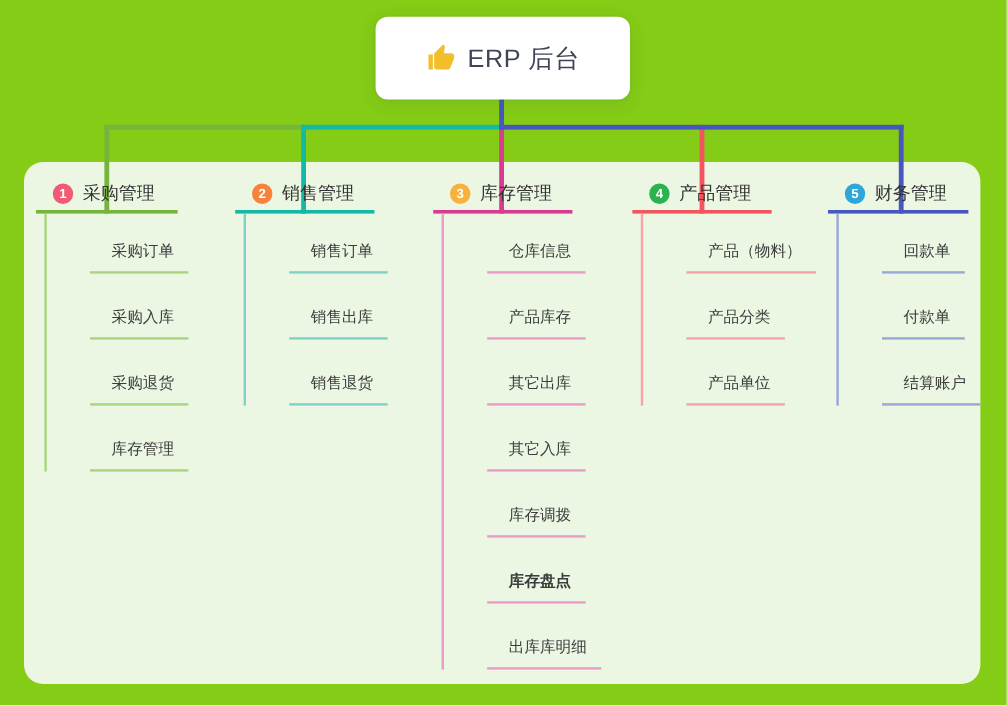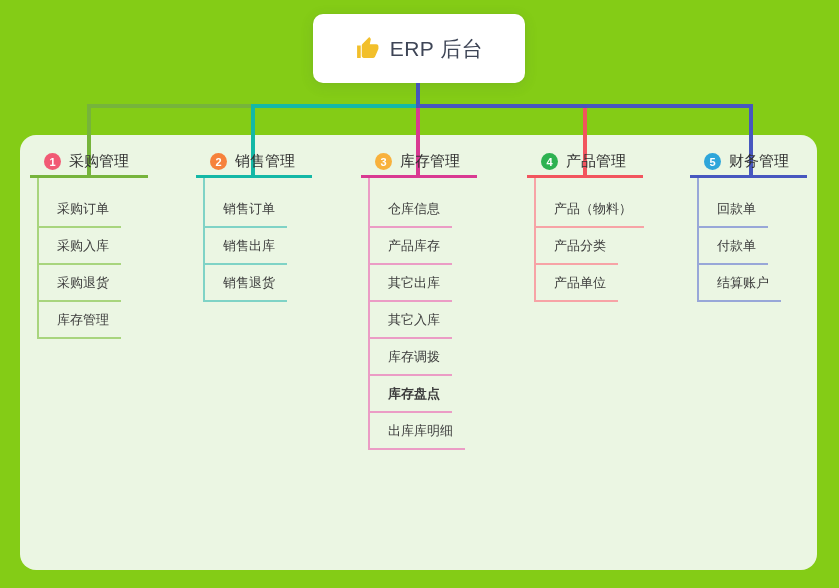--- a/index.html
+++ b/index.html
@@ -24,22 +24,22 @@
   .seg{z-index:3;height:4px;top:104px;}
   .drop{z-index:2;width:4px;top:104px;height:74px;}
 
   
   .branch{position:absolute;top:148px;z-index:2;}
   .branch-header{display:flex;align-items:center;height:27px;
                  border-bottom:3px solid;padding-left:14px;cursor:pointer;}
   .badge{width:17px;height:17px;border-radius:50%;color:#fff;font-size:11px;font-weight:bold;
          display:flex;align-items:center;justify-content:center;margin-right:8px;flex:0 0 auto;}
   .branch-title{font-size:15px;font-weight:500;color:#333333;white-space:nowrap;}
-  .children{margin-left:7px;border-left:2px solid;}
-  .child{height:37px;display:flex;align-items:flex-end;}
+  .children{margin-left:7px;border-left:2px solid;padding-left:36px;}
+  .child{height:55px;display:flex;align-items:flex-end;}
   .child:first-child{height:50px;}
   .child-label{display:inline-block;border-bottom:2px solid;
                padding:0 12px 8px 18px;font-size:13px;color:#3c3c3c;
                white-space:nowrap;cursor:pointer;}
 </style>
 </head>
 <body>
 
 <div class="canvas">
 

